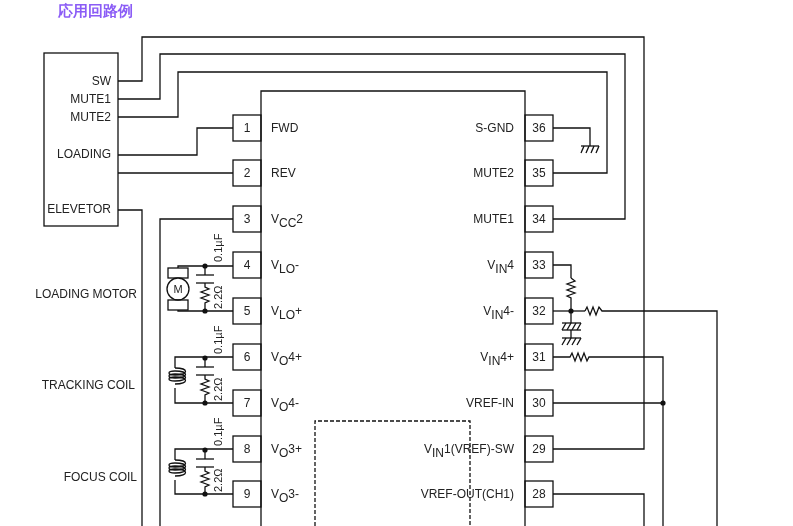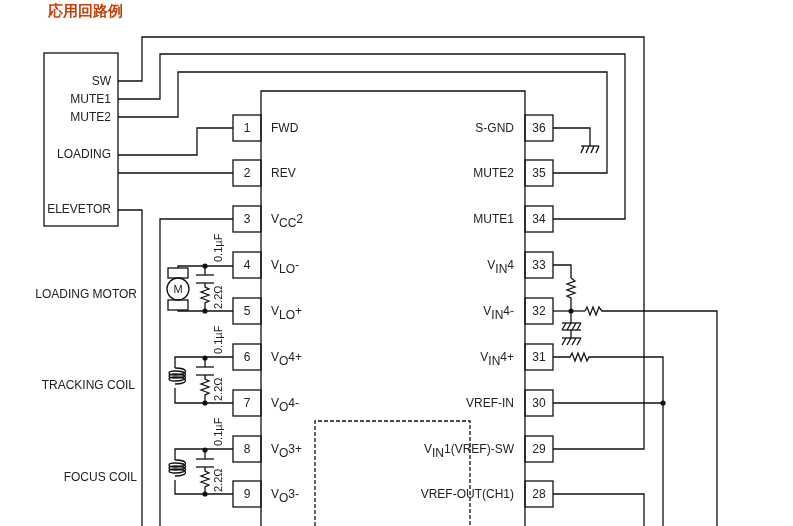--- a/index.html
+++ b/index.html
@@ -1,19 +1,19 @@
 <!DOCTYPE html>
 <html><head>
 <meta charset="utf-8">
 <style>
   html, body { margin: 0; padding: 0; background: #ffffff; }
   body { width: 793px; height: 526px; overflow: hidden; position: relative;
          font-family: "Liberation Sans", "DejaVu Sans", sans-serif; color: #222; }
-  #title { position: absolute; left: 48px; top: 2px; font-size: 15px; font-weight: bold;
-           font-family: "DejaVu Sans", sans-serif; color: #c2410c; }
+  #title { position: absolute; left: 58px; top: 2px; font-size: 15px; font-weight: bold;
+           font-family: "DejaVu Sans", sans-serif; color: #8b5cf6; }
   svg { position: absolute; left: 0; top: 0; }
   svg text { font-family: "Liberation Sans", "DejaVu Sans", sans-serif; fill: #222; }
   .lbl { font-size: 12px; }
   .pinnum { font-size: 12px; }
   .val { font-size: 11px; }
   .w { stroke: #111; stroke-width: 1.3; fill: none; }
   .dash { stroke: #111; stroke-width: 1.3; fill: none; stroke-dasharray: 4 2; }
 </style>
 </head>
 <body>

